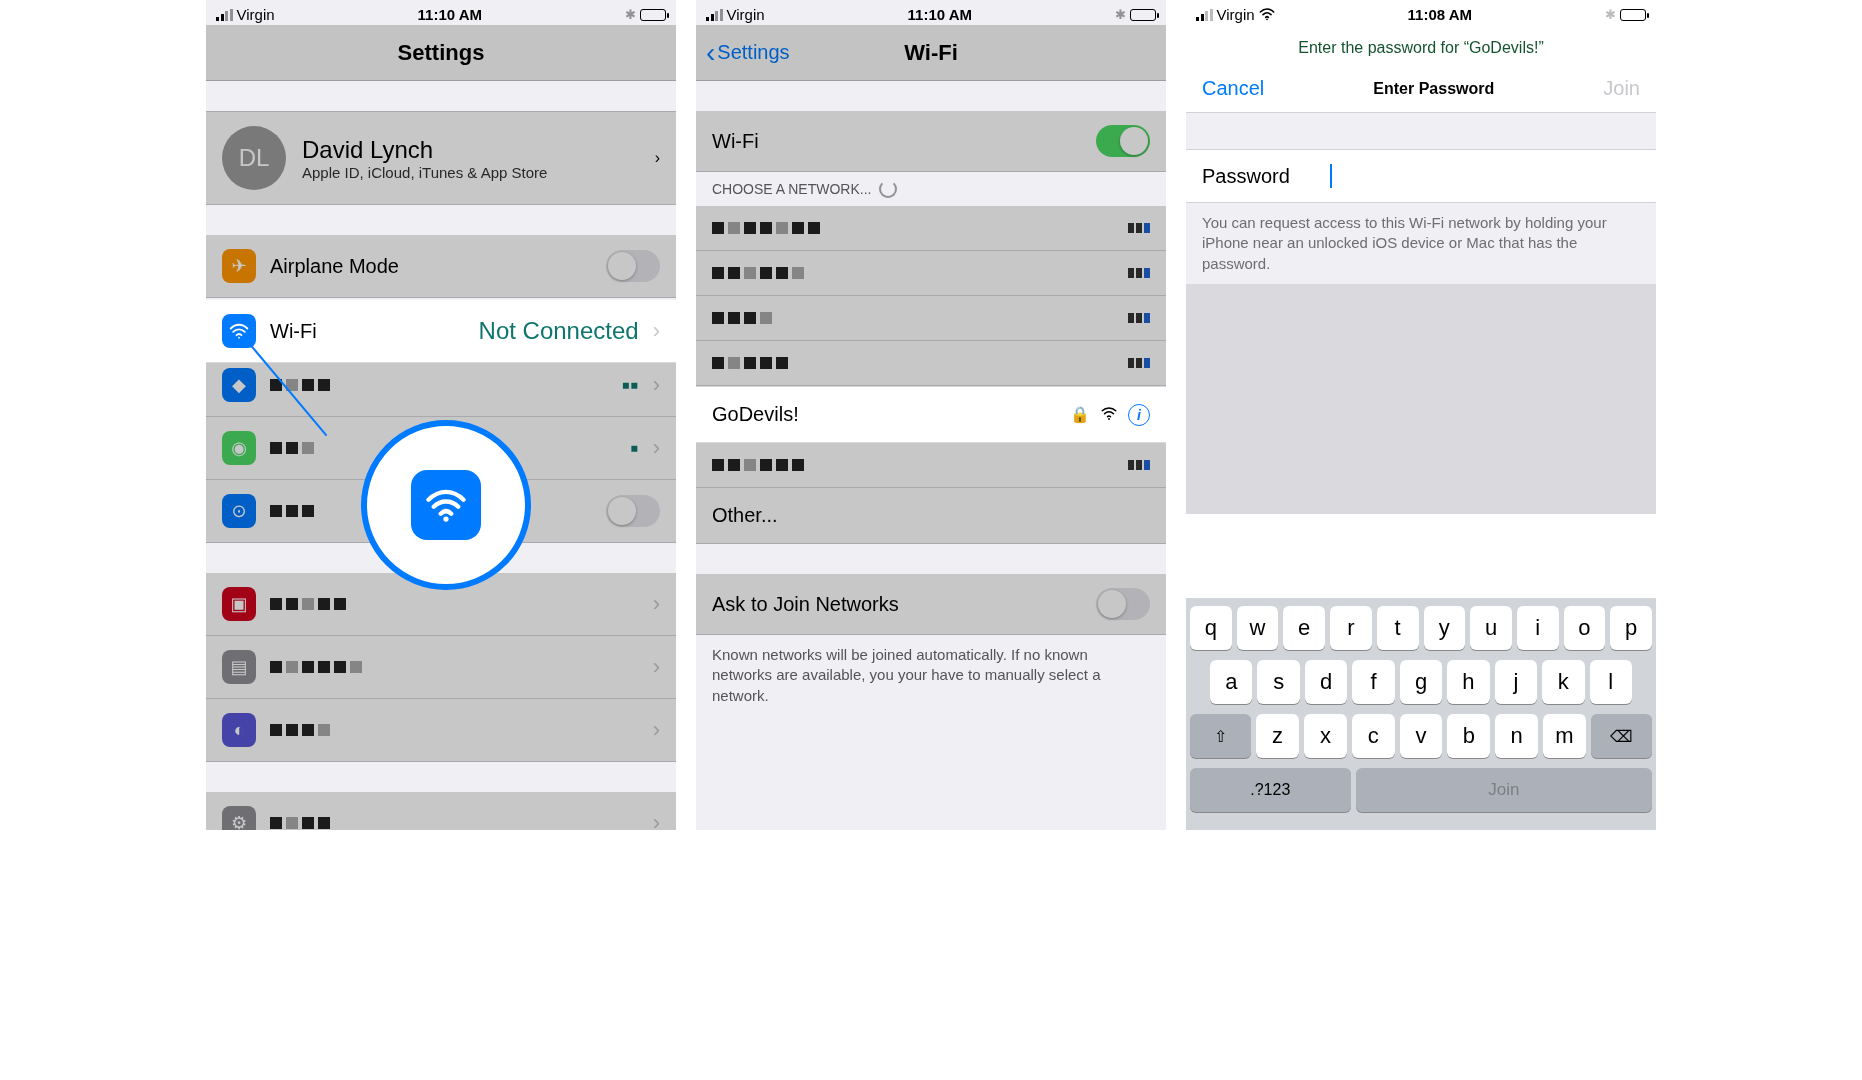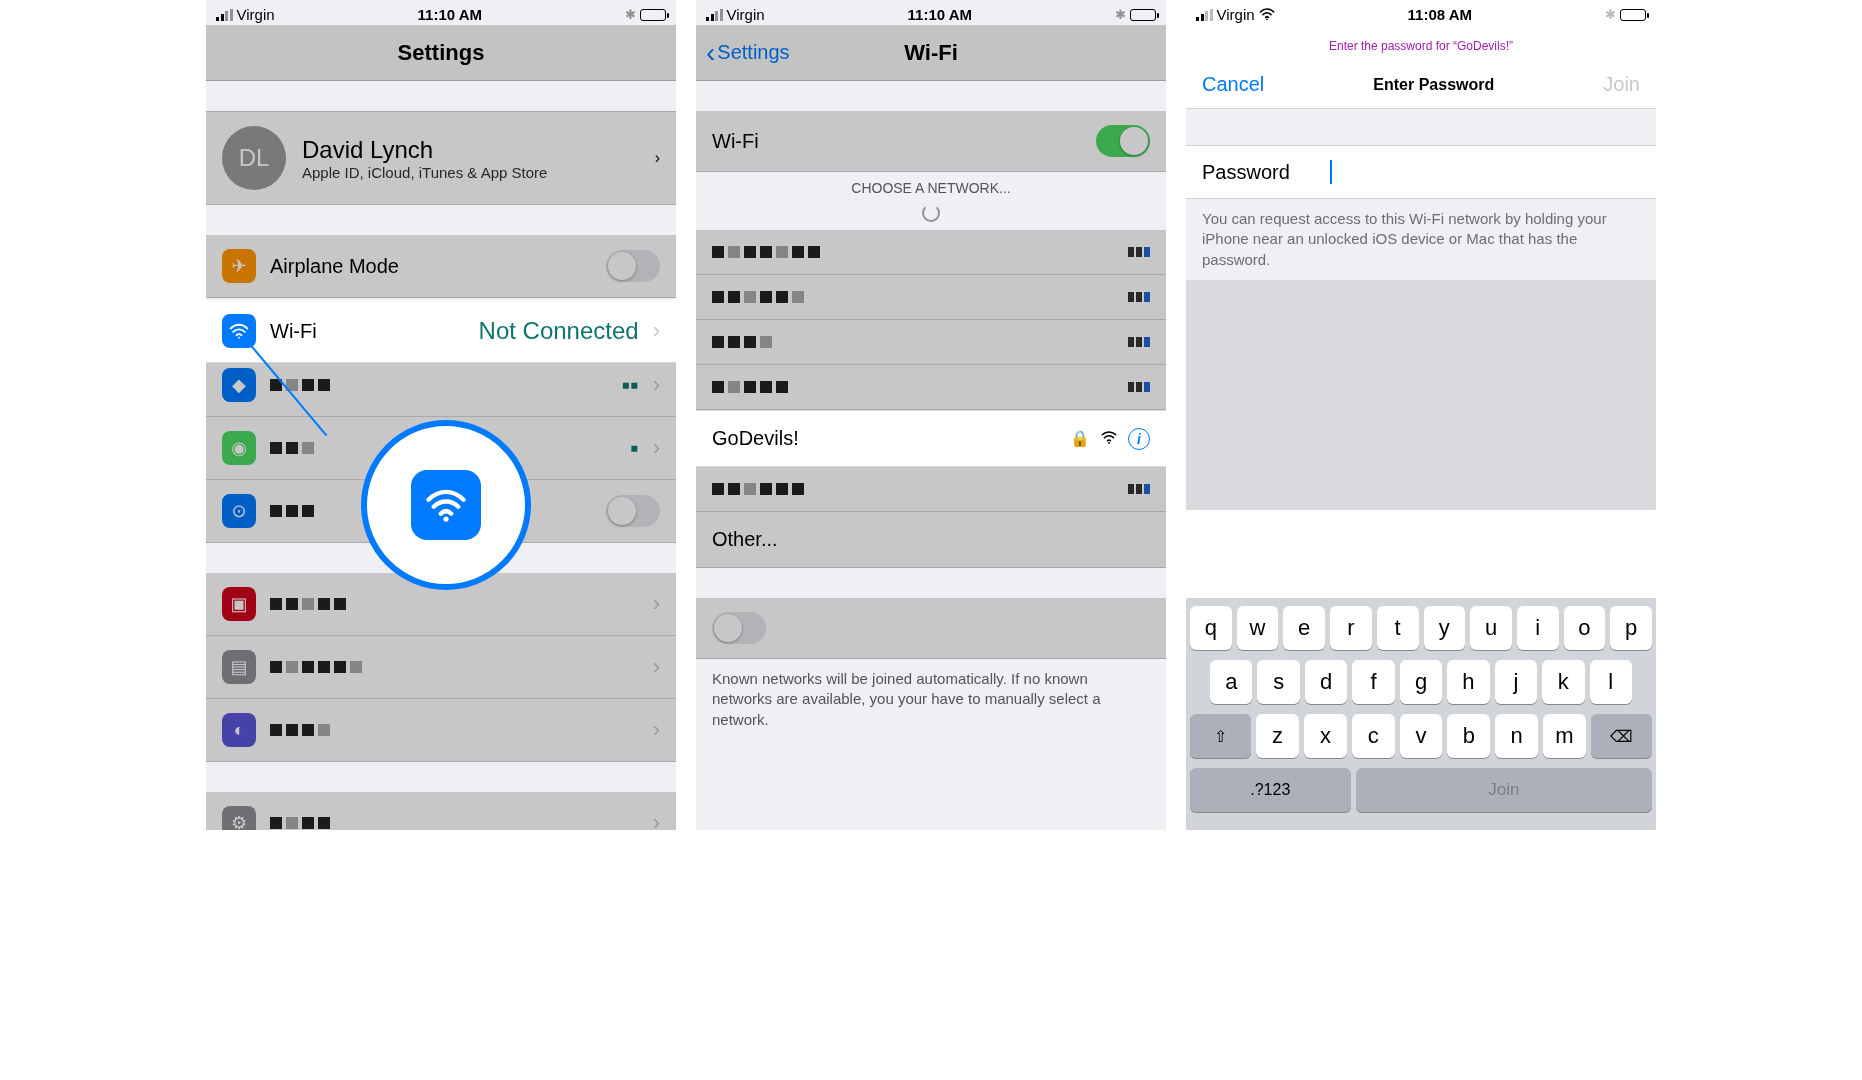--- a/index.html
+++ b/index.html
@@ -31,21 +31,21 @@
   .cell .chev-r { color: #c7c7cc; font-size: 22px; }
   .cell-icon { width: 34px; height: 34px; border-radius: 8px; display: flex; align-items: center; justify-content: center; color: #fff; font-size: 18px; flex-shrink: 0; }
   .icon-orange { background: #ff9500; }
   .icon-blue { background: #007aff; }
   .icon-green { background: #4cd964; }
   .icon-red { background: #d0021b; }
   .icon-gray { background: #8e8e93; }
   .icon-purple { background: #5856d6; }
 
   .section-gap { height: 30px; }
-  .section-header { color: #6d6d72; font-size: 14px; padding: 8px 16px; text-transform: uppercase; display: flex; align-items: center; gap: 8px; flex-direction: column; }
+  .section-header { color: #6d6d72; font-size: 14px; padding: 8px 16px; text-transform: uppercase; display: flex; align-items: center; gap: 8px; }
   .section-footer { color: #6d6d72; font-size: 15px; padding: 10px 16px; line-height: 1.35; }
 
   .profile-row { display: flex; align-items: center; background: #fff; padding: 14px 16px; gap: 16px; border-bottom: .5px solid #d9d8dd; border-top: .5px solid #d9d8dd; }
   .avatar { width: 64px; height: 64px; border-radius: 50%; background: #9b9b9b; color: #fff; display: flex; align-items: center; justify-content: center; font-size: 24px; }
   .profile-text .name { font-size: 24px; }
   .profile-text .sub { font-size: 15px; color: #333; }
 
   .toggle { width: 54px; height: 32px; border-radius: 16px; background: #e5e5ea; position: relative; }
   .toggle .knob { position: absolute; top: 2px; left: 2px; width: 28px; height: 28px; background: #fff; border-radius: 50%; box-shadow: 0 1px 3px rgba(0,0,0,.3); }
   .toggle.on { background: #4cd964; }
@@ -65,21 +65,21 @@
 
   .network-row { display: flex; align-items: center; background: #fff; padding: 16px 16px; border-bottom: .5px solid #d9d8dd; gap: 10px; }
   .net-name { flex: 1; font-size: 20px; }
   .lock-icon, .wifi-icon-sm { font-size: 16px; }
   .info-icon { width: 22px; height: 22px; border: 1.5px solid #007aff; border-radius: 50%; color: #007aff; display: flex; align-items: center; justify-content: center; font-size: 14px; font-weight: 600; font-style: italic; }
   .pix-icon { display: flex; gap: 2px; filter: blur(0.4px); }
   .pix-icon span { width: 6px; height: 10px; background: #333; }
   .pix-icon .b { background: #2064d4; }
 
   
-  .modal-header { text-align: center; font-size: 12px; padding: 14px 20px 10px; color: #a21caf; }
+  .modal-header { text-align: center; font-size: 16px; padding: 14px 20px 10px; color: #14532d; }
   .modal-nav { display: flex; justify-content: space-between; align-items: center; padding: 10px 16px 12px; border-bottom: .5px solid #d1d1d6; background: #fff; }
   .modal-nav .cancel { color: #007aff; font-size: 20px; }
   .modal-nav .title { font-size: 16px; font-weight: 700; }
   .modal-nav .join { color: #c7c7cc; font-size: 20px; }
   .pw-row { display: flex; align-items: center; background: #fff; padding: 14px 16px; border-top: .5px solid #d1d1d6; border-bottom: .5px solid #d1d1d6; gap: 40px; font-size: 20px; }
   .cursor { width: 2px; height: 24px; background: #007aff; }
   .keyboard { position: absolute; bottom: 0; left: 0; right: 0; background: #d1d4d9; padding: 8px 4px; }
   .key-row { display: flex; gap: 5px; justify-content: center; margin-bottom: 10px; }
   .key { background: #fff; border-radius: 6px; box-shadow: 0 1px 0 #888; height: 44px; flex: 1; display: flex; align-items: center; justify-content: center; font-size: 22px; }
   .key.fn { background: #acb1b9; flex: 1.3; font-size: 16px; }
@@ -357,20 +357,21 @@
             <span></span>
             <span></span>
             <span class="b"></span>
           </span>
         </div>
     <div class="network-row">
           <span class="net-name">Other...</span>
         </div>
     <div class="section-gap"></div>
     <div class="cell">
+      <span class="label">Ask to Join Networks</span>
       <div class="toggle">
             <div class="knob"></div>
           </div>
     </div>
     <div class="section-footer">Known networks will be joined automatically. If no known networks are available, you your have to manually select a network.</div>
   </div>
 </div>
 
 <div class="phone" style="background:#fff;">
   <div class="status-bar" style="background:#fff;">

